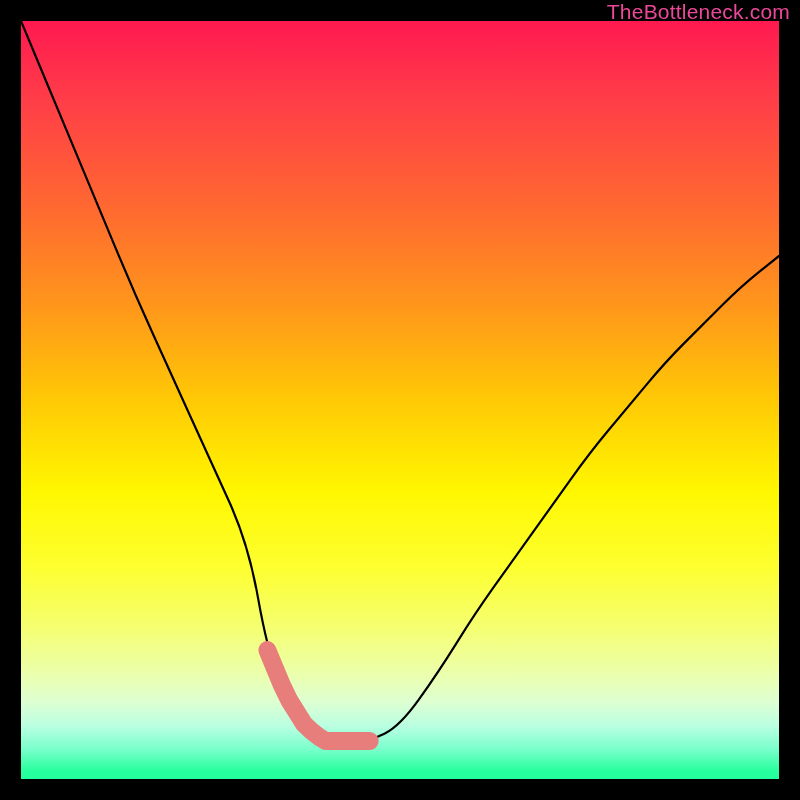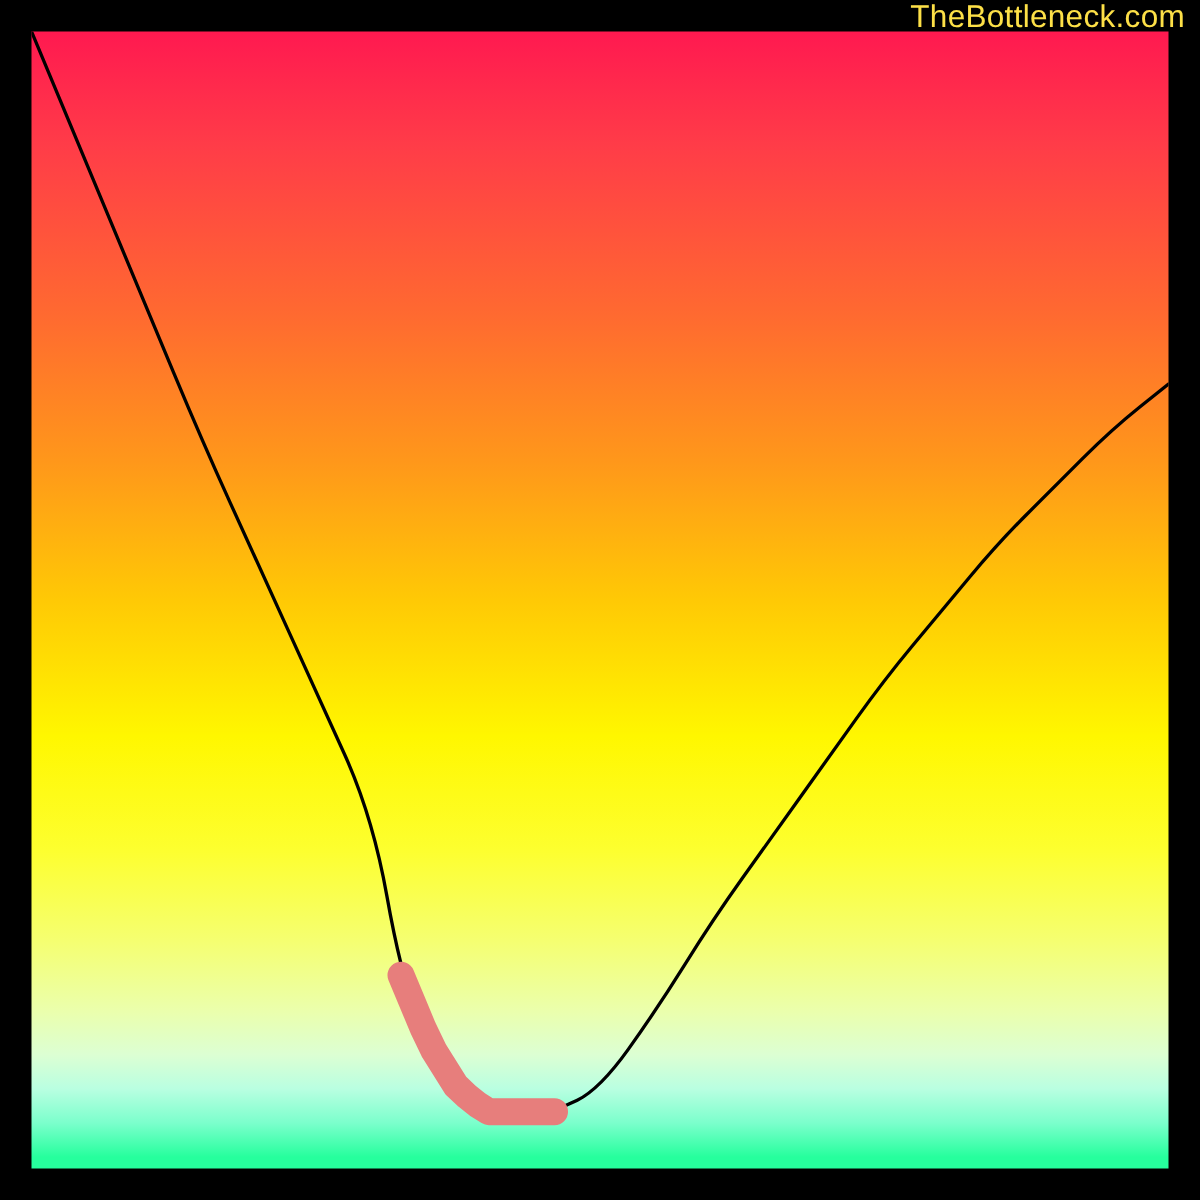--- a/index.html
+++ b/index.html
@@ -45,21 +45,21 @@
     position: absolute;
     top: 0;
     left: 0;
     width: 758px;
     height: 758px;
   }
   .watermark {
     position: absolute;
     top: 0;
     right: 10px;
-    color: #fde047;
+    color: #ec4899;
     font-size: 21px;
     letter-spacing: 0.2px;
     font-family: Arial, Helvetica, sans-serif;
   }
 </style>
 </head>
 <body>
 
 <div class="watermark">TheBottleneck.com</div>
 

